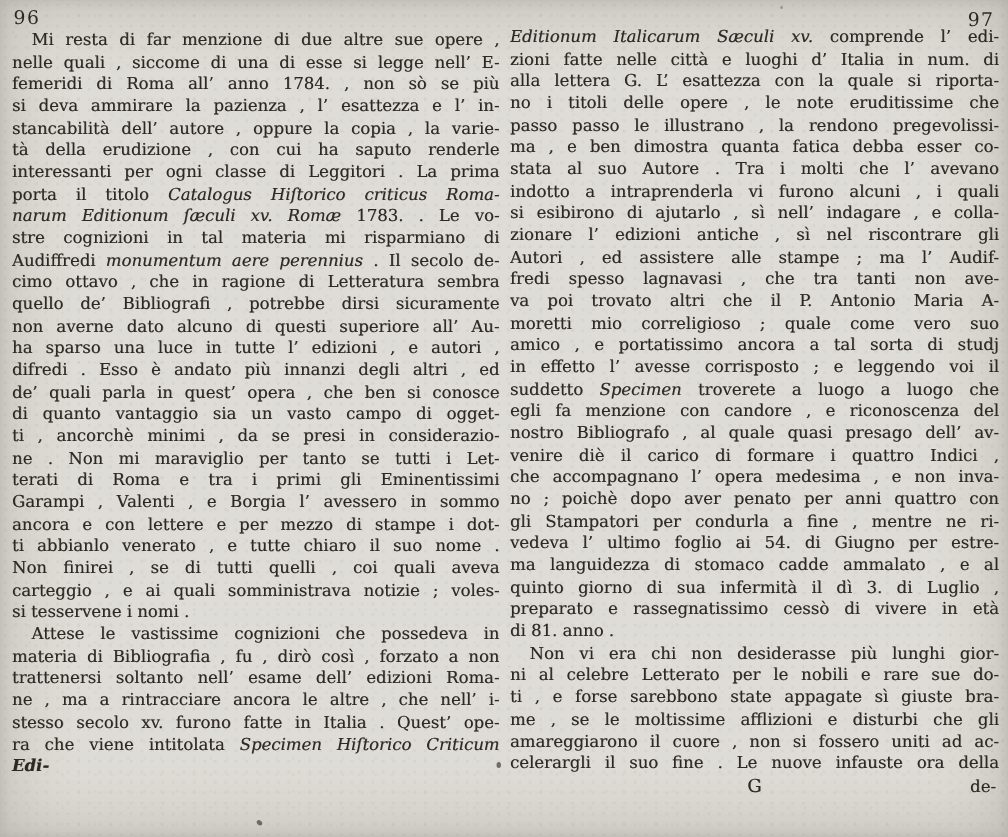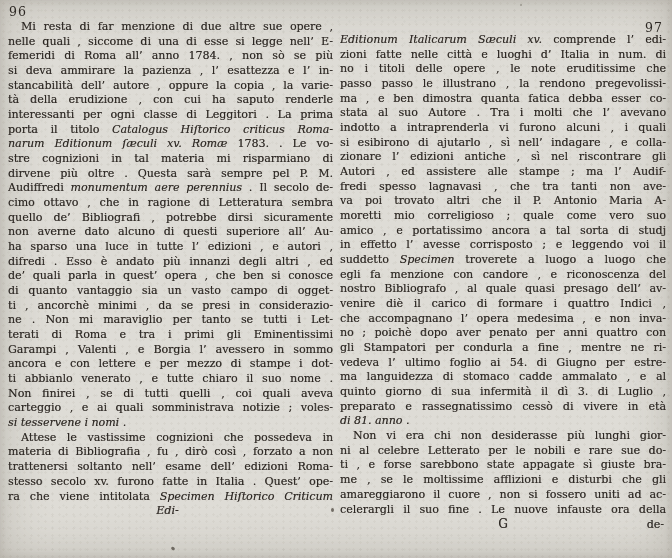--- a/index.html
+++ b/index.html
@@ -13,35 +13,35 @@
     background-position:0 0, 3px 5px;
     font-family:"DejaVu Serif","Liberation Serif",serif;
     color:#2d2824;
   }
   .vignette{
     position:absolute;inset:0;pointer-events:none;
     box-shadow:inset 0 0 46px rgba(105,98,86,0.30), inset 0 0 8px rgba(105,98,86,0.18);
   }
   .page{position:absolute;font-size:11px;}
   .page-left{left:8px;top:20px;width:325px;}
-  .page-right{left:340px;top:33px;width:326px;}
+  .page-right{left:340px;top:18px;width:326px;}
   .pagenum{position:absolute;font-size:12.5px;letter-spacing:1px;}
   .pagenum-left{top:-16px;left:1px;}
   .pagenum-right{top:-13px;right:3px;}
   .line{
     text-align:justify;text-align-last:justify;
     height:14.68px;line-height:14.68px;overflow:hidden;
     text-shadow:0.3px 0.2px 0 rgba(48,42,36,0.5);
     white-space:normal;
   }
   .line.ind{text-indent:13px;}
-  .line.end{text-align-last:left;font-style:italic;}
+  .line.end{text-align-last:left;}
   .it{font-style:italic;margin-top:21px;}
-  .catchline{height:14.68px;line-height:14.68px;text-align:center;
-    text-shadow:0.3px 0.2px 0 rgba(48,42,36,0.5);}
+  .catchline{height:14.68px;line-height:14.68px;text-align:left;
+    text-shadow:0.3px 0.2px 0 rgba(48,42,36,0.5);font-weight:bold;}
   .catchline .it{padding-right:6px;}
   .sigline{position:relative;height:15px;line-height:15px;
     text-shadow:0.3px 0.2px 0 rgba(48,42,36,0.5);}
   .sig{position:absolute;left:50%;transform:translateX(-50%);font-size:12px;}
   .cw{position:absolute;right:2px;}
   .speck{position:absolute;background:#565049;border-radius:50%;opacity:0.8;}
   .speck1{left:171px;top:547px;width:4px;height:3px;transform:rotate(40deg);}
   .speck2{left:331px;top:508px;width:3px;height:4px;}
   .speck3{left:520px;top:4px;width:2px;height:2px;opacity:0.4;}
 </style>
@@ -56,54 +56,55 @@
       <div class="line ind"><span>Mi resta di far menzione di due altre sue opere ,</span></div>
       <div class="line"><span>nelle quali , siccome di una di esse si legge nell’ E-</span></div>
       <div class="line"><span>femeridi di Roma all’ anno 1784. , non sò se più</span></div>
       <div class="line"><span>si deva ammirare la pazienza , l’ esattezza e l’ in-</span></div>
       <div class="line"><span>stancabilità dell’ autore , oppure la copia , la varie-</span></div>
       <div class="line"><span>tà della erudizione , con cui ha saputo renderle</span></div>
       <div class="line"><span>interessanti per ogni classe di Leggitori . La prima</span></div>
       <div class="line"><span>porta il titolo </span><span class="it">Catalogus Hiſtorico criticus Roma-</span></div>
       <div class="line"><span class="it">narum Editionum ſæculi xv. Romæ</span><span> 1783. . Le vo-</span></div>
       <div class="line"><span>stre cognizioni in tal materia mi risparmiano di</span></div>
-      <div class="line"><span>dirvene più oltre . Questa sarà sempre pel P. M.</span></div>
       <div class="line"><span>Audiffredi </span><span class="it">monumentum aere perennius</span><span> . Il secolo de-</span></div>
       <div class="line"><span>cimo ottavo , che in ragione di Letteratura sembra</span></div>
       <div class="line"><span>quello de’ Bibliografi , potrebbe dirsi sicuramente</span></div>
       <div class="line"><span>non averne dato alcuno di questi superiore all’ Au-</span></div>
       <div class="line"><span>ha sparso una luce in tutte l’ edizioni , e autori ,</span></div>
       <div class="line"><span>difredi . Esso è andato più innanzi degli altri , ed</span></div>
       <div class="line"><span>de’ quali parla in quest’ opera , che ben si conosce</span></div>
       <div class="line"><span>di quanto vantaggio sia un vasto campo di ogget-</span></div>
       <div class="line"><span>ti , ancorchè minimi , da se presi in considerazio-</span></div>
       <div class="line"><span>ne . Non mi maraviglio per tanto se tutti i Let-</span></div>
       <div class="line"><span>terati di Roma e tra i primi gli Eminentissimi</span></div>
       <div class="line"><span>Garampi , Valenti , e Borgia l’ avessero in sommo</span></div>
       <div class="line"><span>ancora e con lettere e per mezzo di stampe i dot-</span></div>
       <div class="line"><span>ti abbianlo venerato , e tutte chiaro il suo nome .</span></div>
       <div class="line"><span>Non finirei , se di tutti quelli , coi quali aveva</span></div>
       <div class="line"><span>carteggio , e ai quali somministrava notizie ; voles-</span></div>
       <div class="line end"><span>si tesservene i nomi .</span></div>
       <div class="line ind"><span>Attese le vastissime cognizioni che possedeva in</span></div>
       <div class="line"><span>materia di Bibliografia , fu , dirò così , forzato a non</span></div>
       <div class="line"><span>trattenersi soltanto nell’ esame dell’ edizioni Roma-</span></div>
+      <div class="line"><span>ne , ma a rintracciare ancora le altre , che nell’ i-</span></div>
       <div class="line"><span>stesso secolo xv. furono fatte in Italia . Quest’ ope-</span></div>
       <div class="line"><span>ra che viene intitolata </span><span class="it">Specimen  Hiſtorico Criticum</span></div>
     </div>
   <div class="catchline">
     <span class="it">Edi-</span>
   </div>
 </div>
 
 <div class="page page-right">
   <div class="pagenum pagenum-right">97</div>
   <div id="right-lines">
       <div class="line"><span class="it">Editionum Italicarum Sæculi xv.</span><span> comprende l’ edi-</span></div>
       <div class="line"><span>zioni fatte nelle città e luoghi d’ Italia in num. di</span></div>
+      <div class="line"><span>alla lettera G. L’ esattezza con la quale si riporta-</span></div>
       <div class="line"><span>no i titoli delle opere , le note eruditissime che</span></div>
       <div class="line"><span>passo passo le illustrano , la rendono pregevolissi-</span></div>
       <div class="line"><span>ma , e ben dimostra quanta fatica debba esser co-</span></div>
       <div class="line"><span>stata al suo Autore . Tra i molti che l’ avevano</span></div>
       <div class="line"><span>indotto a intraprenderla vi furono alcuni , i quali</span></div>
       <div class="line"><span>si esibirono di ajutarlo , sì nell’ indagare , e colla-</span></div>
       <div class="line"><span>zionare l’ edizioni antiche , sì nel riscontrare gli</span></div>
       <div class="line"><span>Autori , ed assistere alle stampe ; ma l’ Audif-</span></div>
       <div class="line"><span>fredi spesso lagnavasi , che tra tanti non ave-</span></div>
       <div class="line"><span>va poi trovato altri che il P. Antonio Maria A-</span></div>

